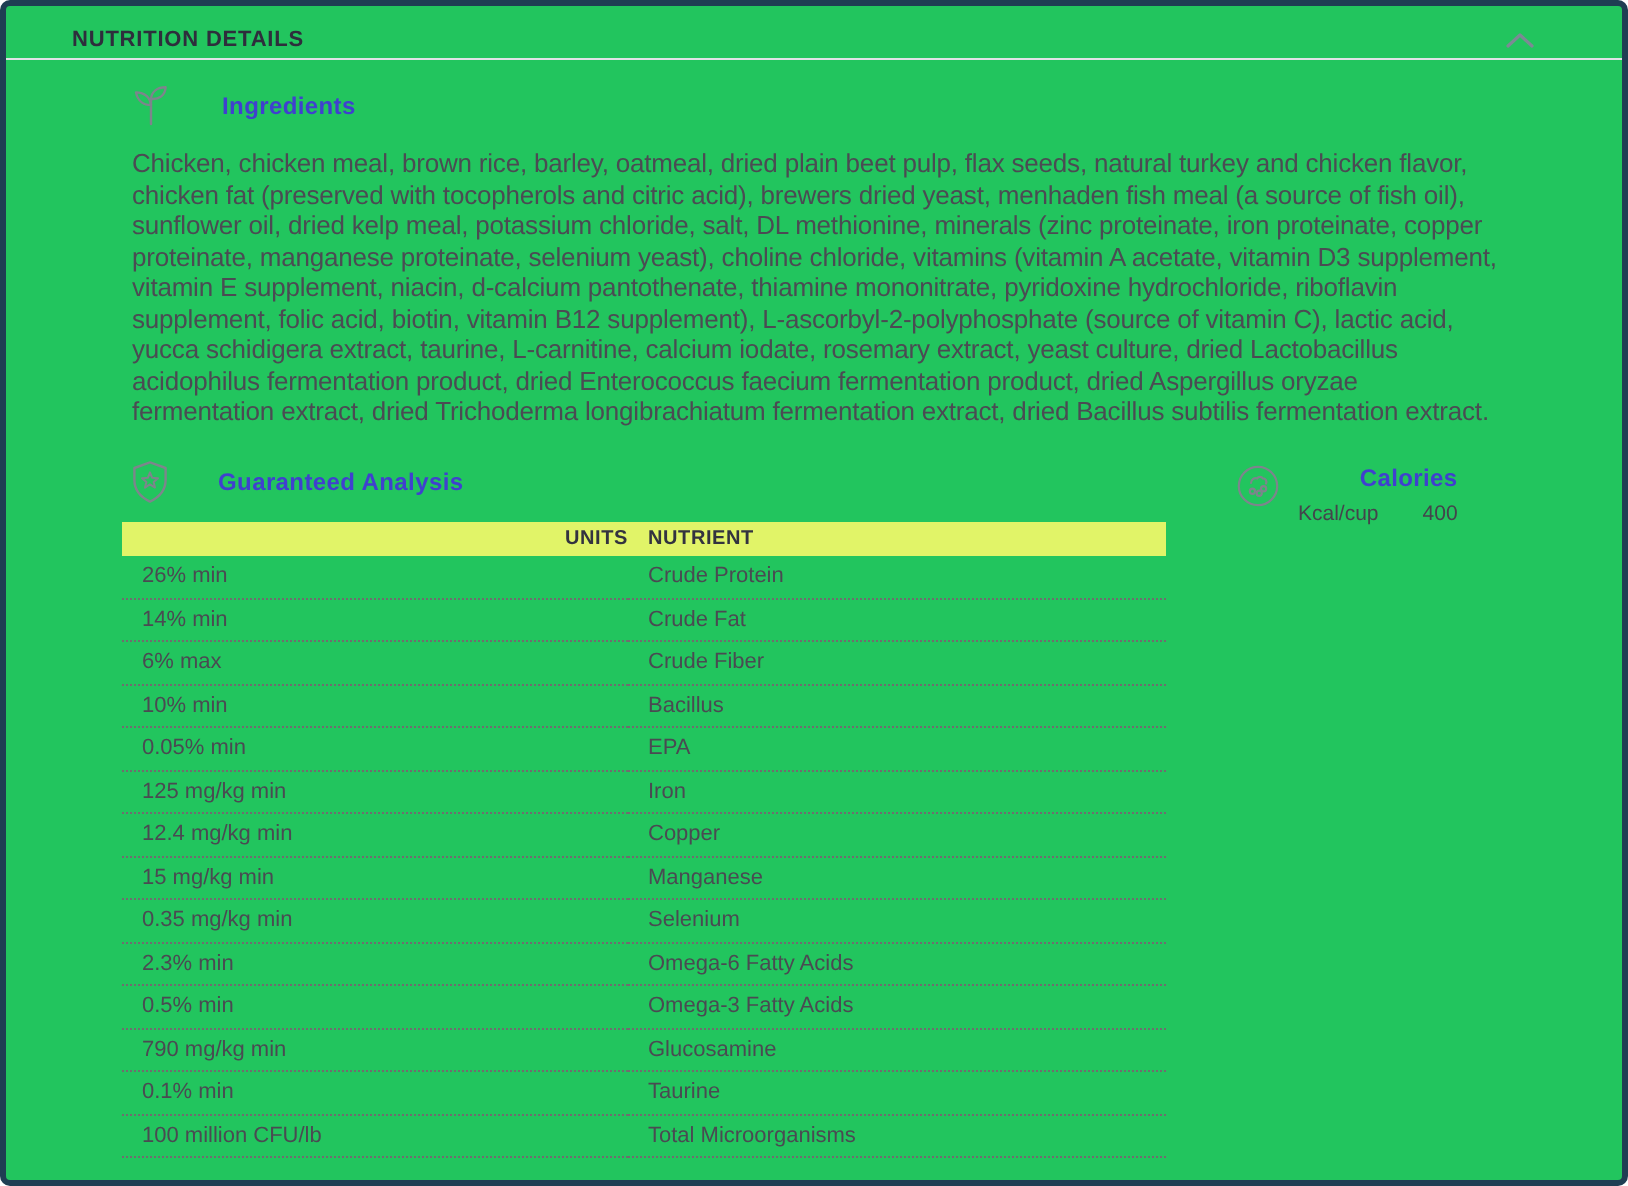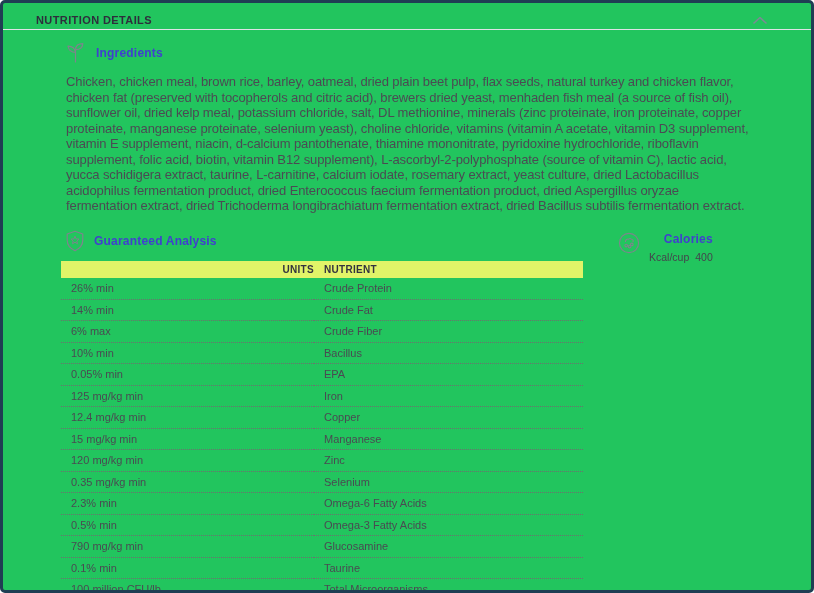--- a/index.html
+++ b/index.html
@@ -40,21 +40,21 @@
   }
   .header-divider {
     border-bottom: 1px solid #dfe3e6;
     margin: 0;
   }
 
   
   .section-head {
     display: flex;
     align-items: center;
-    gap: 9px;
+    gap: 24px;
   }
   .section-heading {
     font-size: 12px;
     font-weight: bold;
     color: #4040cf;
     letter-spacing: 0.2px;
   }
   .icon-gray { color: #7d858c; flex: 0 0 auto; display: inline-flex; }
 
   
@@ -107,21 +107,21 @@
     margin-left: 35px;
     display: flex;
     align-items: flex-start;
     gap: 9px;
     padding-top: 2px;
     text-align: right;
   }
   .calories-body { display: flex; flex-direction: column; gap: 5px; }
   .calories-line {
     display: flex;
-    gap: 6px;
+    gap: 22px;
     font-size: 10.5px;
     color: #44444c;
   }
 </style>
 </head>
 <body>
 
 <div class="panel">
 
   <div class="panel-header">
@@ -195,24 +195,20 @@
               <td>125 mg/kg min</td>
               <td>Iron</td>
             </tr>
             <tr>
               <td>12.4 mg/kg min</td>
               <td>Copper</td>
             </tr>
             <tr>
               <td>15 mg/kg min</td>
               <td>Manganese</td>
-            </tr>
-            <tr>
-              <td>120 mg/kg min</td>
-              <td>Zinc</td>
             </tr>
             <tr>
               <td>0.35 mg/kg min</td>
               <td>Selenium</td>
             </tr>
             <tr>
               <td>2.3% min</td>
               <td>Omega-6 Fatty Acids</td>
             </tr>
             <tr>

